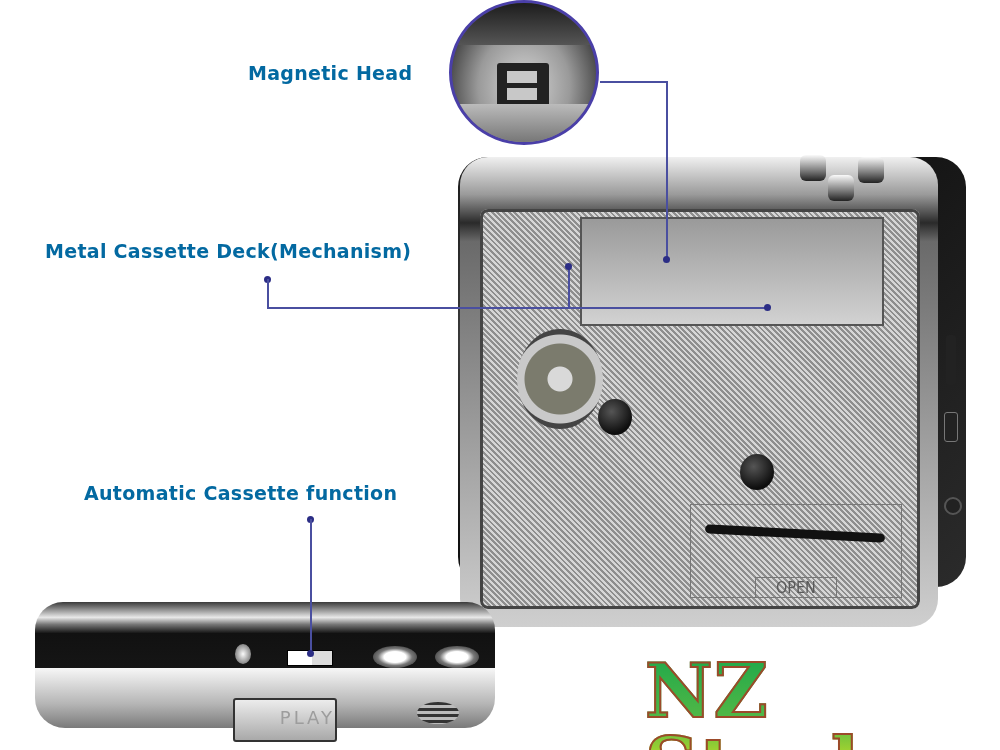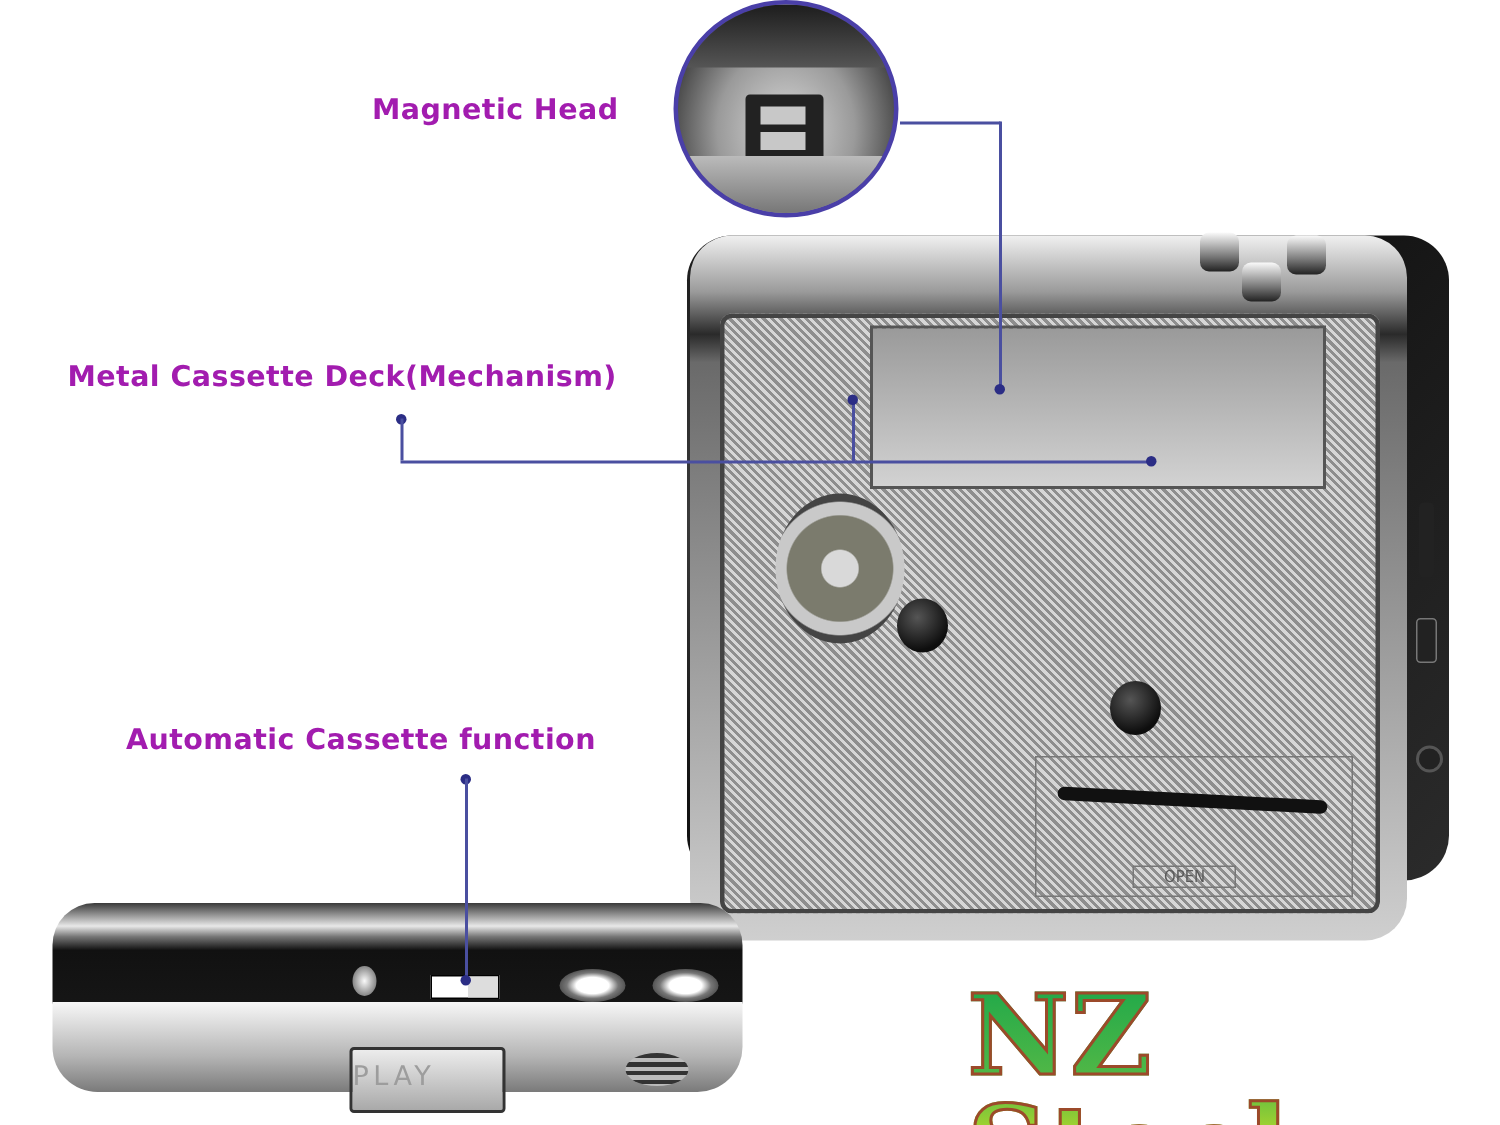--- a/index.html
+++ b/index.html
@@ -1,17 +1,17 @@
 <!DOCTYPE html>
 <html><head>
 <meta charset="utf-8">
 <style>
   html,body{margin:0;padding:0;background:#ffffff;}
   body{width:1000px;height:750px;position:relative;overflow:hidden;font-family:"DejaVu Sans","Liberation Sans",sans-serif;}
-  .label{position:absolute;color:#a21caf;font-weight:bold;font-size:19px;letter-spacing:0.3px;white-space:nowrap;}
+  .label{position:absolute;color:#0369a1;font-weight:bold;font-size:19px;letter-spacing:0.3px;white-space:nowrap;}
   .line{position:absolute;background:#4a4fa0;}
   .dot{position:absolute;width:7px;height:7px;border-radius:50%;background:#2b2d85;}
 
   
   .mag{position:absolute;left:449px;top:0;width:150px;height:145px;border-radius:50%;border:3px solid #4a3fa8;overflow:hidden;
        background:radial-gradient(ellipse at 50% 60%,#d8d8d8 0%,#9a9a9a 45%,#3a3a3a 80%,#222 100%);box-sizing:border-box;}
   .mag .top{position:absolute;left:0;top:0;width:100%;height:42px;background:linear-gradient(#1d1d1d,#555);}
   .mag .hd{position:absolute;left:45px;top:60px;width:52px;height:45px;background:#222;border-radius:3px;}
   .mag .hd i{position:absolute;left:10px;width:30px;height:12px;background:#c8c8c8;}
   .mag .bot{position:absolute;left:0;bottom:0;width:100%;height:38px;background:linear-gradient(#bbb,#777);}
@@ -24,32 +24,32 @@
   .window{position:absolute;left:20px;top:52px;width:440px;height:400px;border-radius:8px;
           background:repeating-linear-gradient(45deg,#8e8e8e 0 2px,#d6d6d6 2px 4px),#bbb;
           box-shadow:inset 0 0 0 3px #444;}
   .mech{position:absolute;left:100px;top:8px;width:300px;height:105px;
         background:linear-gradient(#9a9a9a,#d2d2d2);border:2px solid #555;}
   .reel{position:absolute;left:37px;top:120px;width:86px;height:100px;border-radius:50%;
         background:radial-gradient(circle,#d9d9d9 0 12px,#7b7b6d 13px 35px,#c9c9c9 36px 44px,#444 45px);}
   .knob{position:absolute;width:34px;height:36px;border-radius:50%;background:radial-gradient(circle at 40% 35%,#555,#0e0e0e 70%);}
   .door{position:absolute;left:210px;top:295px;width:210px;height:92px;border:1px solid #777;}
   .slot{position:absolute;left:225px;top:320px;width:180px;height:9px;background:#111;border-radius:5px;transform:rotate(3deg);}
-  .openlbl{position:absolute;left:275px;top:368px;font-family:"DejaVu Sans Condensed","DejaVu Sans",sans-serif;font-size:11px;color:#5a5a5a;border:1px solid #777;padding:0 20px;}
+  .openlbl{position:absolute;left:275px;top:368px;font-family:"DejaVu Sans Condensed","DejaVu Sans",sans-serif;font-size:16px;color:#5a5a5a;border:1px solid #777;padding:0 20px;}
   .topbtn{position:absolute;width:26px;height:26px;border-radius:6px;background:linear-gradient(#fafafa,#7c7c7c 60%,#222);}
   .sideport{position:absolute;background:#222;border-radius:3px;}
 
   
   .side{position:absolute;left:35px;top:602px;width:460px;height:128px;}
   .side .blk{position:absolute;left:0;top:0;width:100%;height:70px;border-radius:28px 28px 4px 4px;
              background:linear-gradient(#3a3a3a 0%,#e8e8e8 22%,#777 32%,#111 45%,#161616 100%);}
   .side .sil{position:absolute;left:0;top:66px;width:100%;height:60px;border-radius:0 0 30px 30px;
              background:linear-gradient(#f7f7f7,#b5b5b5 60%,#7a7a7a);}
   .side .pbtn{position:absolute;left:198px;top:96px;width:100px;height:40px;border:2px solid #333;border-radius:3px;
-              background:linear-gradient(#ececec,#a9a9a9);font-family:"DejaVu Sans",sans-serif;font-size:18px;color:#9d9d9d;text-align:left;line-height:36px;letter-spacing:3px;}
+              background:linear-gradient(#ececec,#a9a9a9);font-family:"DejaVu Sans",sans-serif;font-size:18px;color:#9d9d9d;text-align:right;line-height:36px;letter-spacing:3px;}
   .side .sw{position:absolute;left:252px;top:48px;width:44px;height:14px;background:#fff;border:1px solid #000;}
   .side .sw b{position:absolute;right:0;top:0;width:20px;height:14px;background:#ddd;}
   .side .pin{position:absolute;left:200px;top:42px;width:16px;height:20px;border-radius:50%;background:radial-gradient(#fafafa,#555);}
   .side .oval{position:absolute;width:44px;height:22px;border-radius:50%;background:radial-gradient(#fff 0 35%,#777 55%,#111);}
   .side .grip{position:absolute;left:382px;top:100px;width:42px;height:22px;border-radius:50%;
               background:repeating-linear-gradient(#333 0 3px,#bbb 3px 6px);}
 
   .nz{position:absolute;left:645px;top:654px;font-family:"DejaVu Serif","Liberation Serif",serif;font-weight:bold;font-size:74px;line-height:1;
       background:linear-gradient(#1ea84a 0%,#53b846 45%,#e6e91c 85%,#fff200 100%);-webkit-background-clip:text;background-clip:text;color:transparent;
       -webkit-text-stroke:2px #9c4a2a;letter-spacing:1px;}

